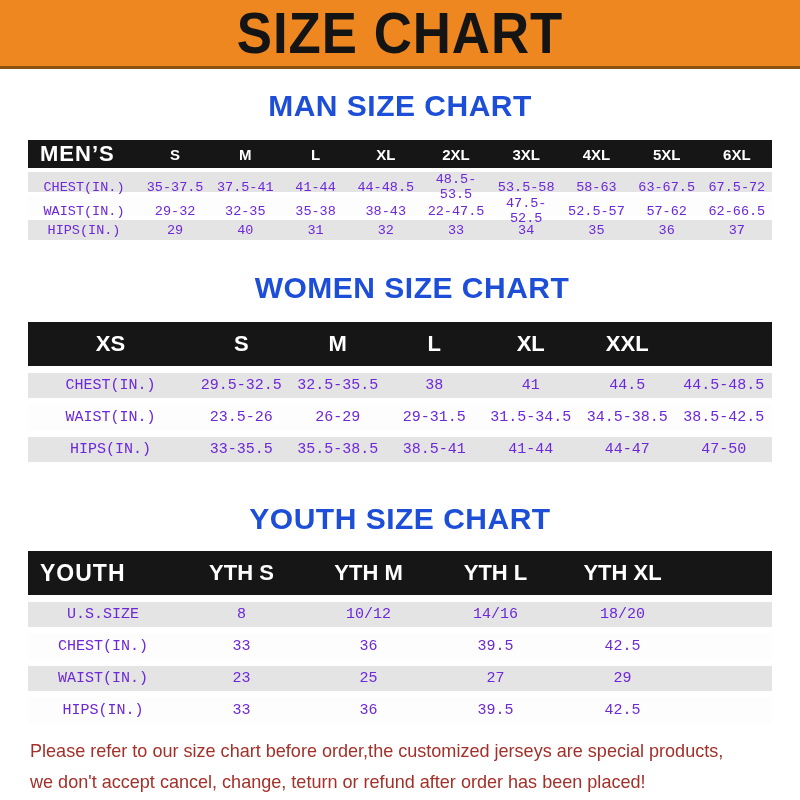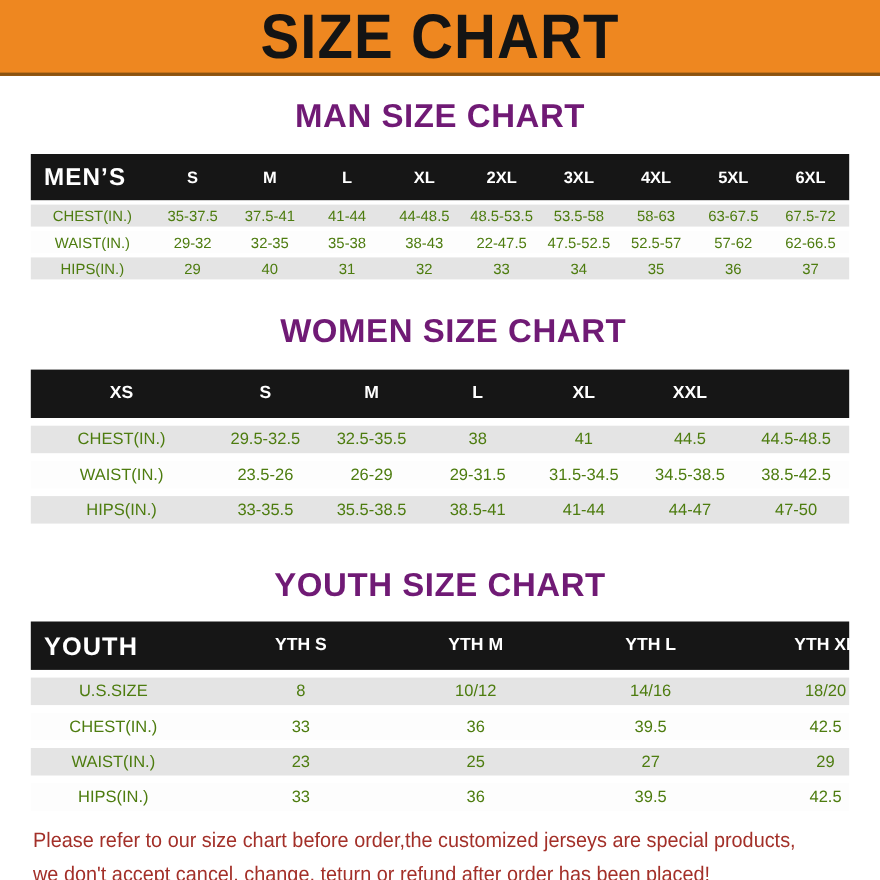--- a/index.html
+++ b/index.html
@@ -33,55 +33,55 @@
     letter-spacing: 1px;
     color: #141414;
     transform: scale(0.96, 1.04);
     line-height: 1;
   }
   .section-heading {
     margin: 0;
     text-align: center;
     font-size: 30px;
     font-weight: bold;
-    color: #701a75;
+    color: #1d4ed8;
     letter-spacing: 0.5px;
   }
   .heading-1 { margin-top: 20px; margin-bottom: 17px; }
   .heading-2 { margin-top: 31px; margin-bottom: 17px; padding-left: 24px; }
   .heading-3 { margin-top: 40px; margin-bottom: 15px; }
 
   .tableWrap { width: 744px; margin: 0 auto; }
   .trow { display: grid; align-items: center; }
 
   
   .men   { grid-template-columns: 112px repeat(9, 1fr); }
   .women { grid-template-columns: 165px repeat(6, 1fr); }
-  .youth { grid-template-columns: 150px repeat(4, 127px) 1fr; gap: 32px; }
+  .youth { grid-template-columns: 150px repeat(4, 127px) 1fr; }
 
   .thead {
     background: var(--bar-black);
     color: #ffffff;
   }
-  .men.thead { height: 42px; }
+  .men.thead { height: 28px; }
   .women.thead, .youth.thead { height: 44px; }
 
   .thead .tlabel {
     padding-left: 12px;
     font-weight: bold;
     letter-spacing: 1px;
   }
   .men.thead .tlabel { font-size: 22px; }
   .women.thead .tlabel, .youth.thead .tlabel { font-size: 23px; }
 
   .tcell { text-align: center; }
   .men.thead .tcell { font-size: 15px; font-weight: bold; }
-  .women.thead .tcell, .youth.thead .tcell { font-size: 16px; font-weight: 600; }
-
-  .tdata { color: #4d7c0f; }
+  .women.thead .tcell, .youth.thead .tcell { font-size: 22px; font-weight: 600; }
+
+  .tdata { color: #6d28d9; font-family: Liberation Mono, monospace; }
   .men.tdata   { height: 20px; margin-top: 4px; font-size: 13.5px; }
   .women.tdata, .youth.tdata { height: 25px; margin-top: 7px; font-size: 15px; }
   .tdata.gray  { background: var(--row-gray); }
   .tdata.white { background: var(--row-white); }
   .tdata .tlabel { text-align: center; font-weight: normal; padding-left: 0; }
   .men.tdata .tlabel { font-size: 13.5px; }
   .women.tdata .tlabel, .youth.tdata .tlabel { font-size: 15px; }
 
   .note {
     margin: 12px 0 0 30px;

